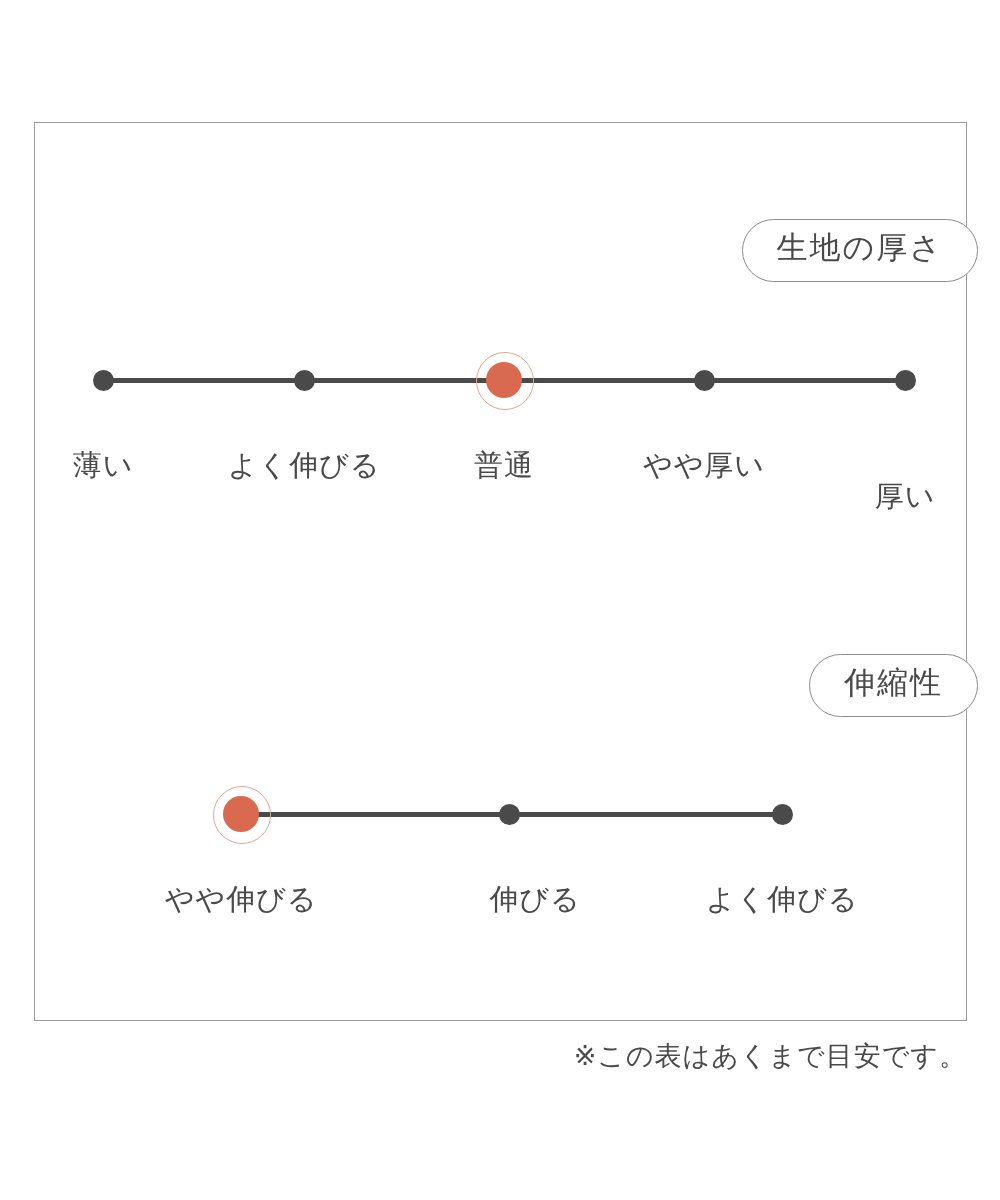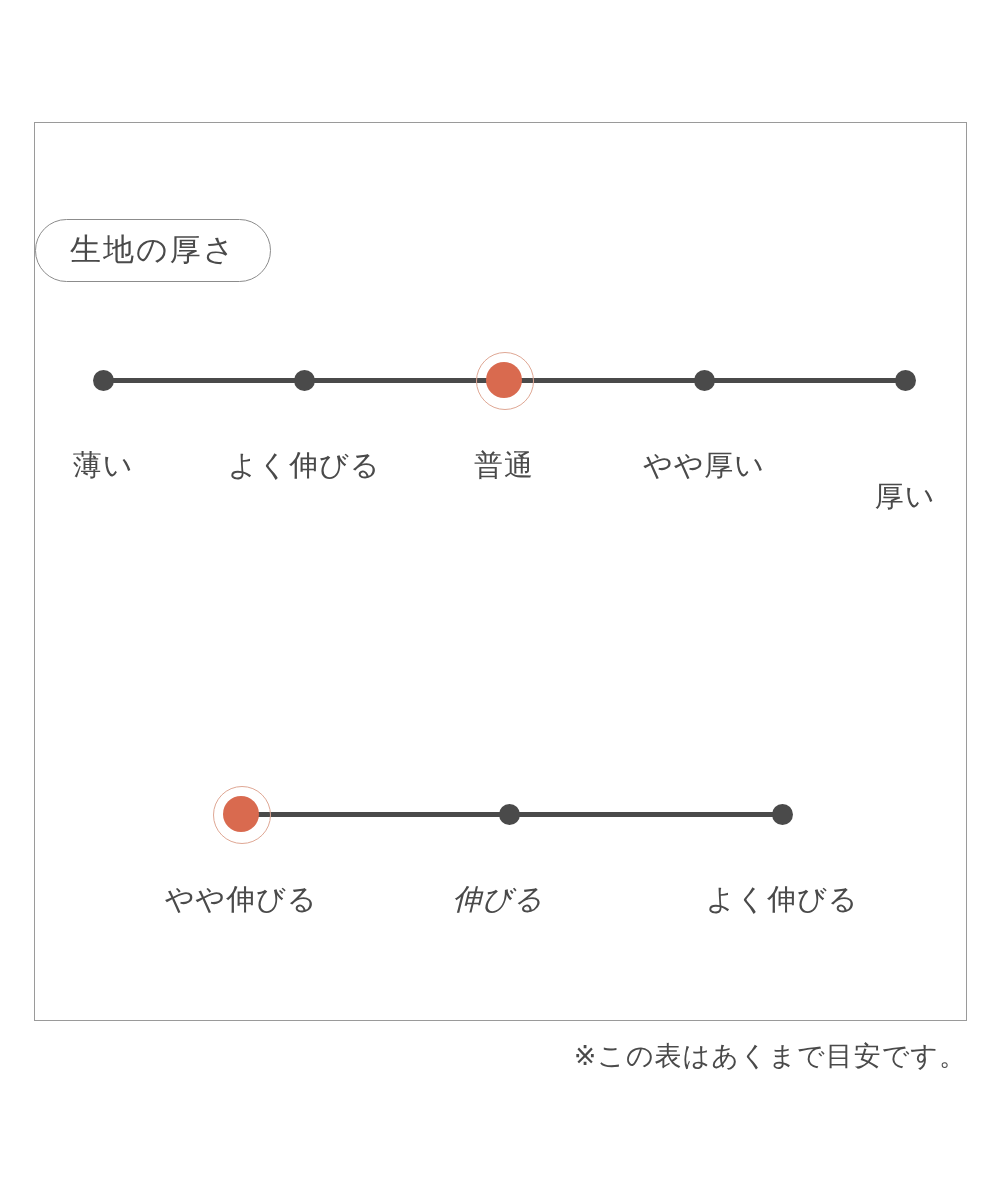--- a/index.html
+++ b/index.html
@@ -25,24 +25,25 @@
     width: 933px;
     height: 899px;
     box-sizing: border-box;
     border: 1px solid #9a9a9a;
     background: #ffffff;
   }
 
   
   .badge-row {
     position: absolute;
-    left: 0;
+    left: 12px;
     width: 100%;
     display: flex;
-    justify-content: flex-start;
+    justify-content: flex-end;
+    font-family: Liberation Mono, monospace;
   }
   .badge {
     box-sizing: border-box;
     border: 1.6px solid #8c8c8c;
     border-radius: 999px;
     color: #4a4a4a;
     font-size: 31px;
     font-weight: 500;
     letter-spacing: 2px;
     line-height: 1;
@@ -139,31 +140,34 @@
   </div>
 
   <div class="scale" style="top:328px;">
     <span class="tick-label" style="left:68px;">薄い</span>
     <span class="tick-label" style="left:269px;">よく伸びる</span>
     <span class="tick-label active" style="left:469px;">普通</span>
     <span class="tick-label" style="left:669px;">やや厚い</span>
     <span class="tick-label" style="left:870px;margin-top:31px;">厚い</span>
   </div>
 
+  <div class="badge-row" style="top:531px;">
+    <span class="badge">伸縮性</span>
+  </div>
 
   <div class="scale" style="top:691px;">
     <div class="track" style="left:206px; top:-2.5px; width:541px;"></div>
 
     <div class="ring" style="left:206px; top:0;"></div>
     <div class="dot active" style="left:206px; top:0;"></div>
     <div class="dot" style="left:474px; top:0;"></div>
     <div class="dot" style="left:747px; top:0;"></div>
   </div>
 
   <div class="scale" style="top:762px;">
     <span class="tick-label active" style="left:206px;text-align:right;">やや伸びる</span>
-    <span class="tick-label" style="left:463px;font-style:italic;">伸びる</span>
+    <span class="tick-label" style="left:500px;">伸びる</span>
     <span class="tick-label" style="left:747px;text-align:right;">よく伸びる</span>
   </div>
 
 </div>
 
 <div class="footnote">※この表はあくまで目安です。</div>
 
 </body></html>

